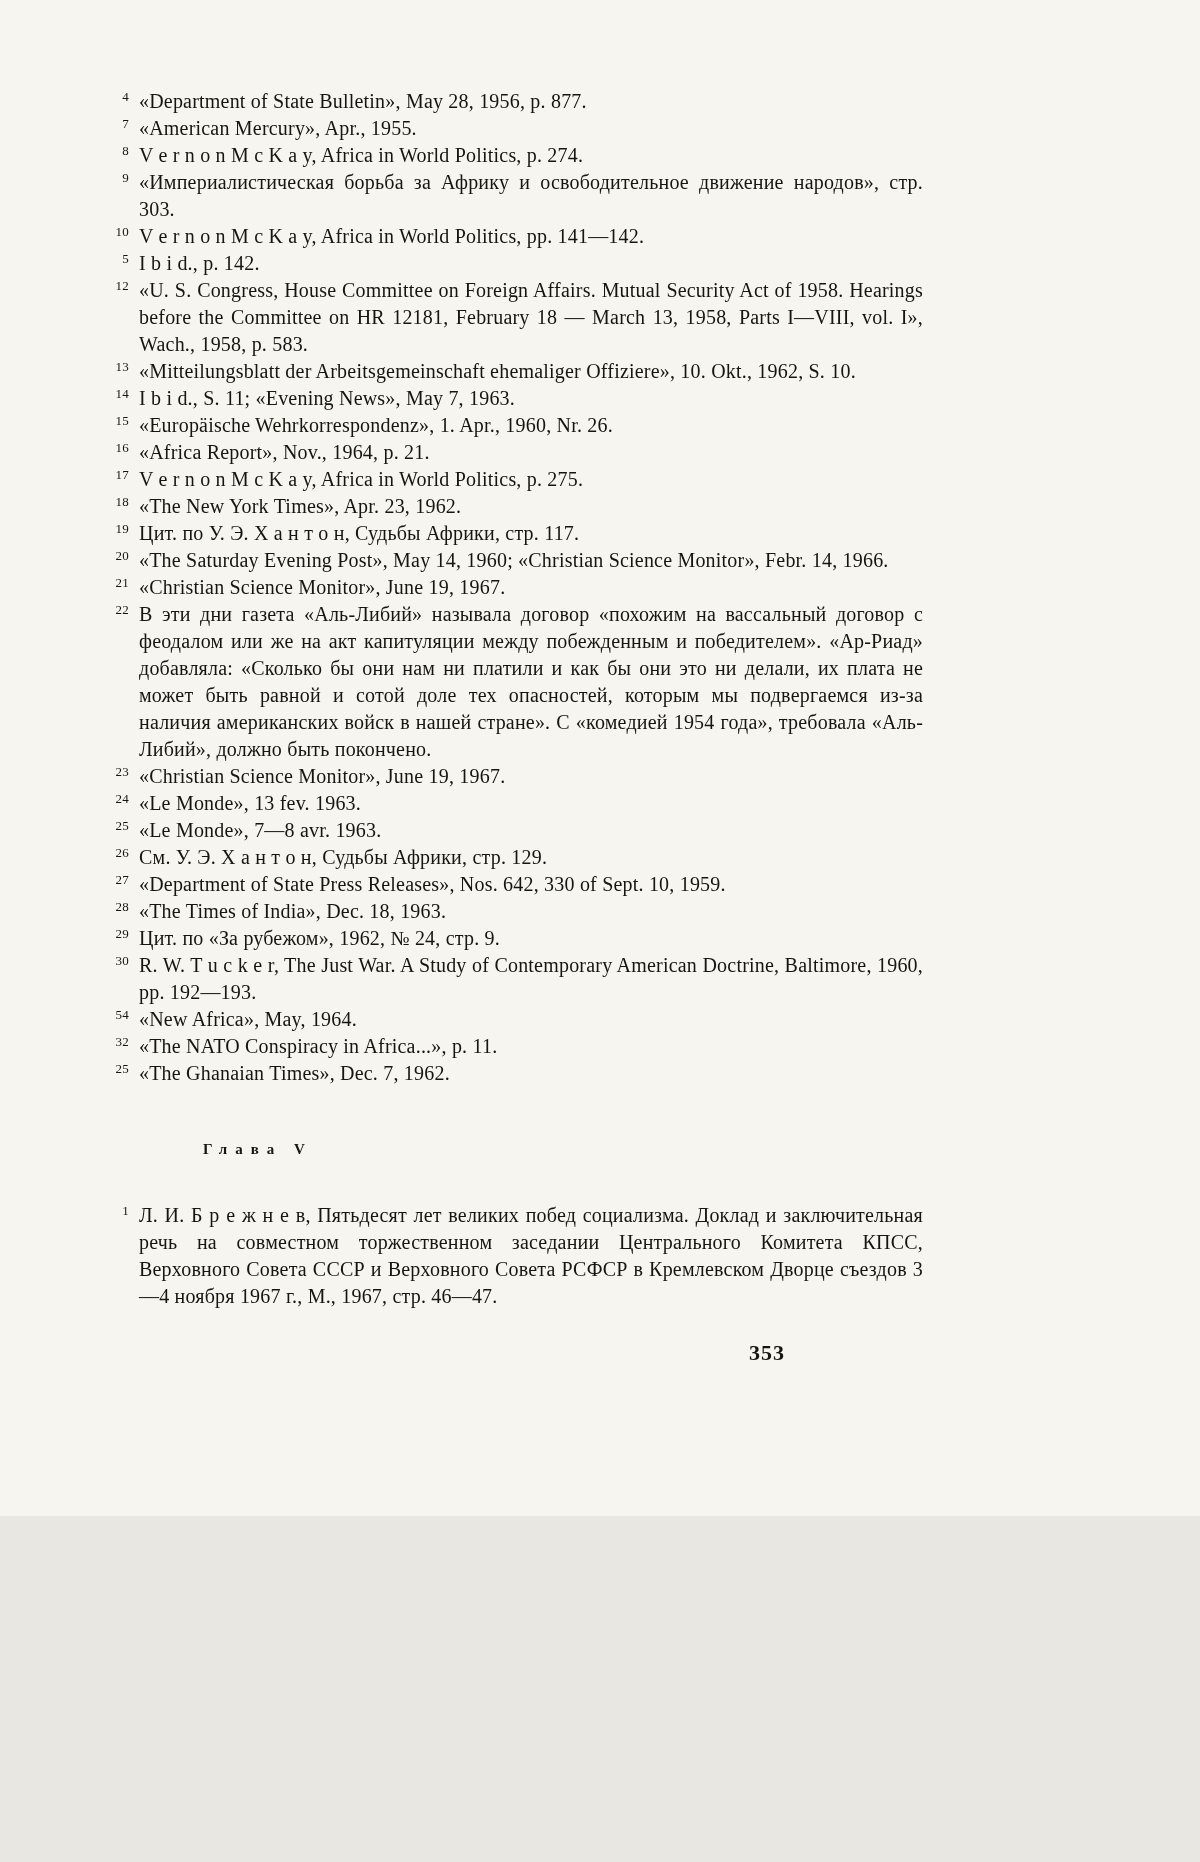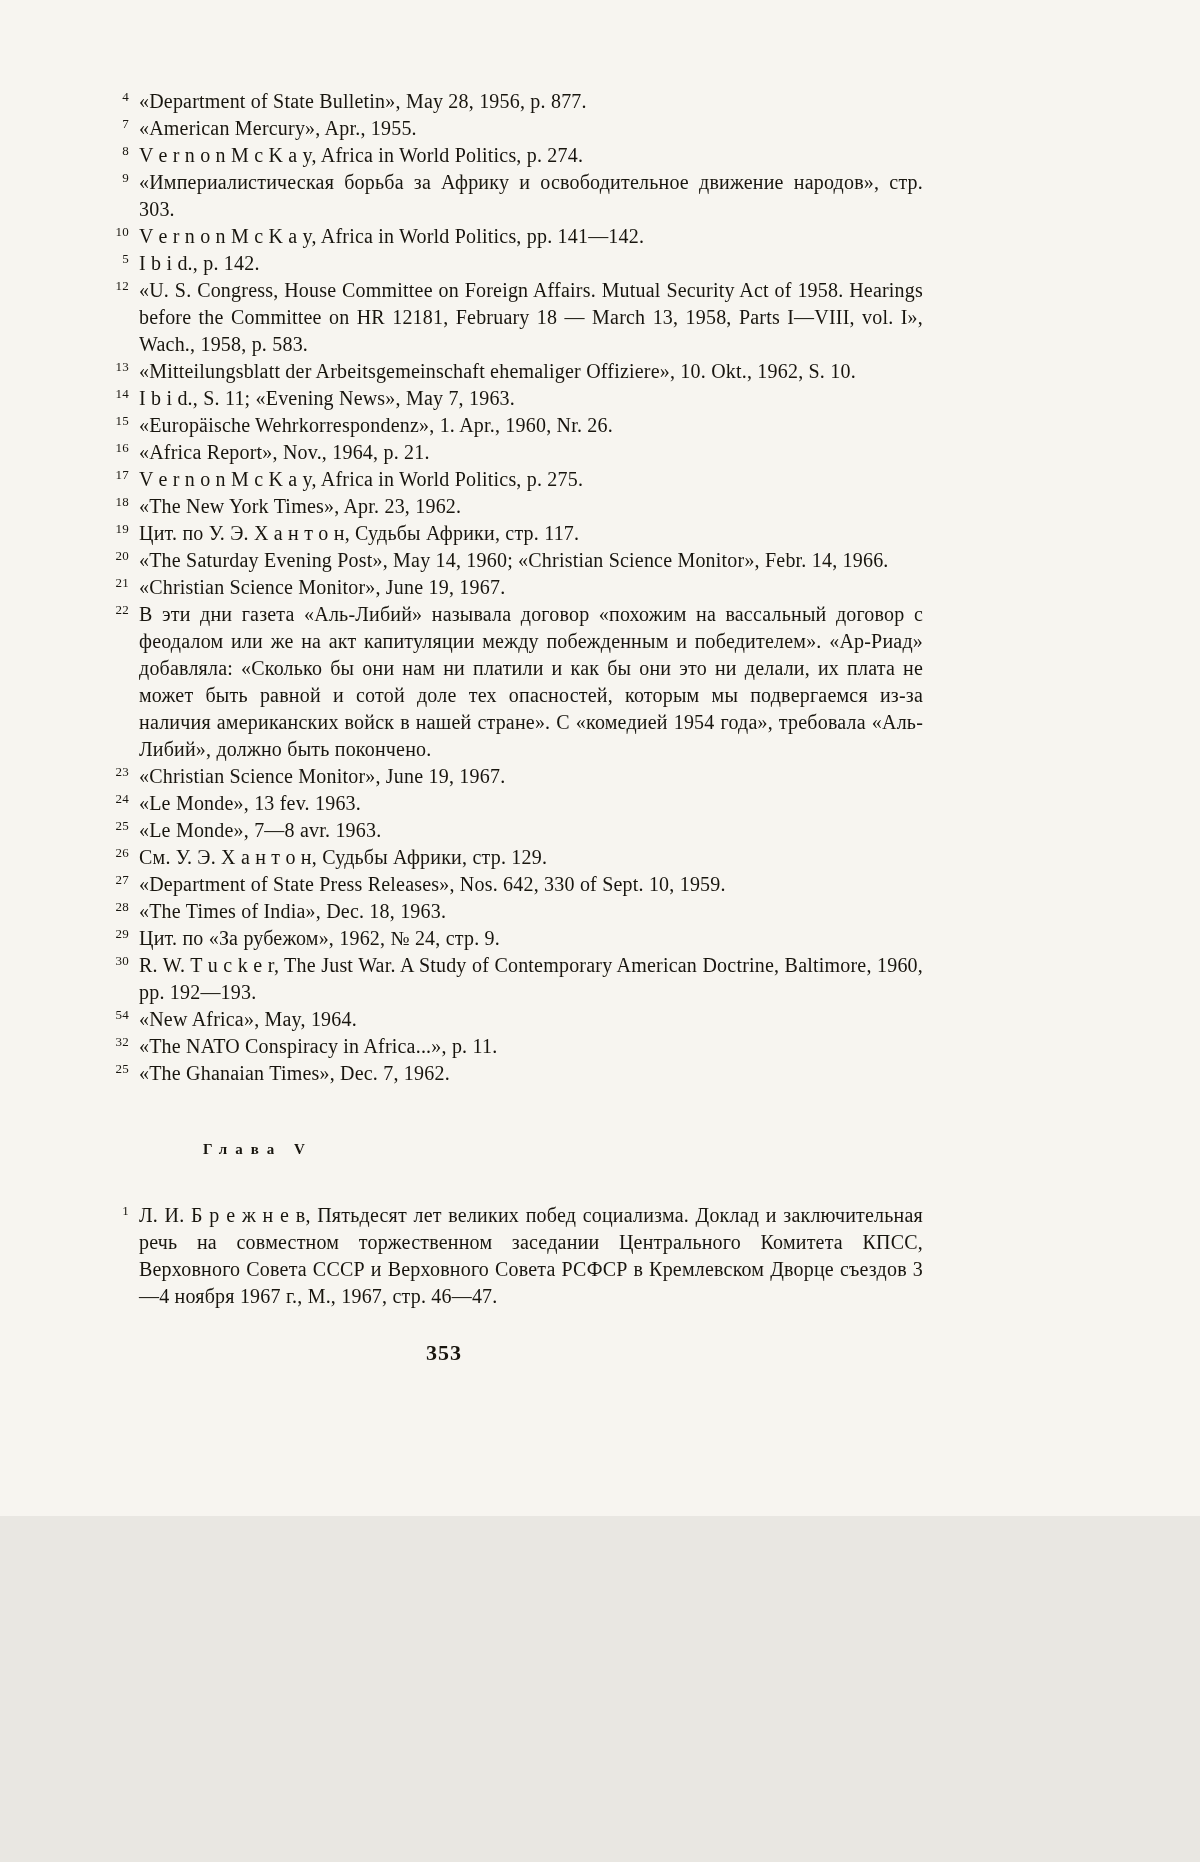--- a/index.html
+++ b/index.html
@@ -48,21 +48,21 @@
     margin-top: 54px;
     margin-bottom: 44px;
     margin-left: 100px;
     font-size: 15px;
     font-weight: bold;
     letter-spacing: 8px;
   }
   .page-number {
     margin-top: 30px;
     padding-right: 138px;
-    text-align: center;
+    text-align: right;
     font-size: 22px;
     font-weight: bold;
     letter-spacing: 1px;
   }
 </style>
 </head>
 <body>
 
 <div class="page">
   <div class="content">

